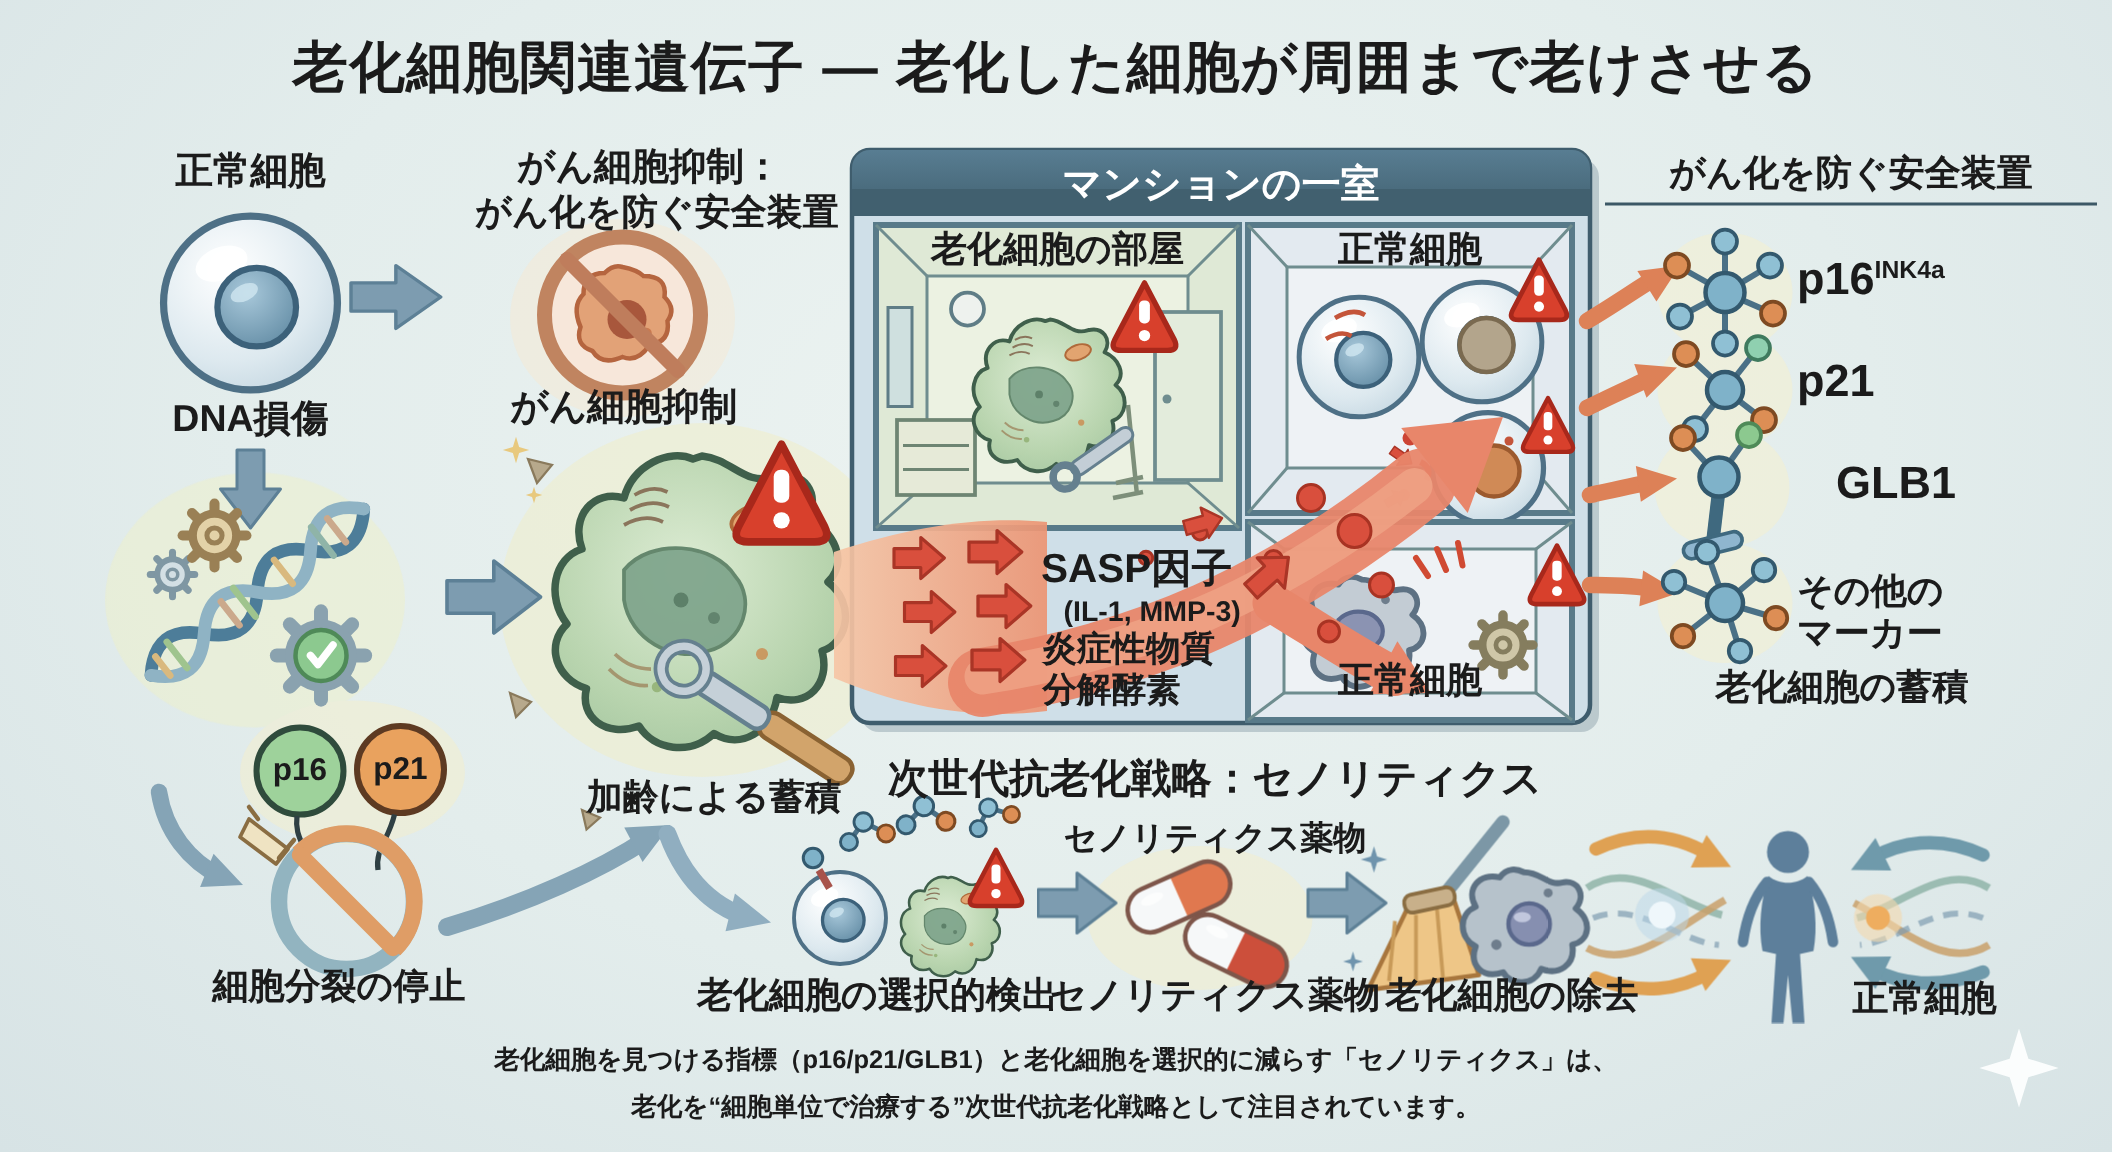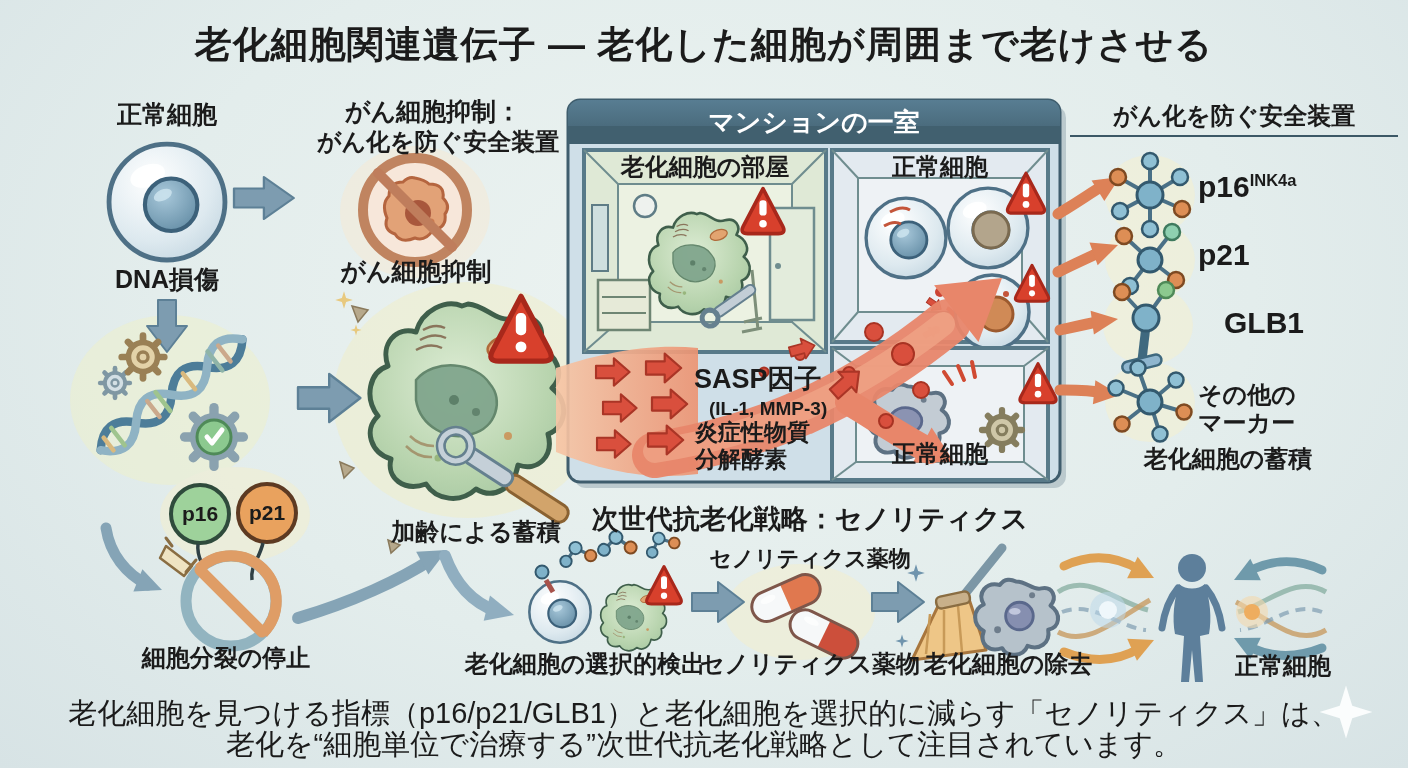--- a/index.html
+++ b/index.html
@@ -8,21 +8,21 @@
          background:radial-gradient(ellipse at 50% 38%, #ecf3f1 0%, #e3edec 55%, #d7e3e5 100%);}
   #art{position:absolute;left:0;top:0;}
   .lbl{position:absolute;font-weight:700;color:#1b1b1b;line-height:1.12;text-align:center;white-space:nowrap;}
   .lbl-left{text-align:left;}
   .w{color:#ffffff;}
   .title{font-size:37px;font-weight:800;letter-spacing:1px;}
   .h26{font-size:26px;} .h27{font-size:27px;font-weight:800;}
   .f25{font-size:25px;} .f24{font-size:24px;} .f23{font-size:23px;}
   .f22{font-size:22px;} .f21{font-size:21px;} .f19{font-size:19px;}
   .f30{font-size:30px;font-weight:800;}
-  .cap{font-size:29px;font-weight:400;}
+  .cap{font-size:17px;font-weight:700;}
   .underline{border-bottom:2.5px solid #3c5866;padding-bottom:5px;}
   sup{font-size:0.55em;font-weight:800;}
 </style>
 </head>
 <body>
 
 <div id="stage">
 
 <svg id="art" width="1408" height="768" viewBox="0 0 1408 768">
   <defs>

